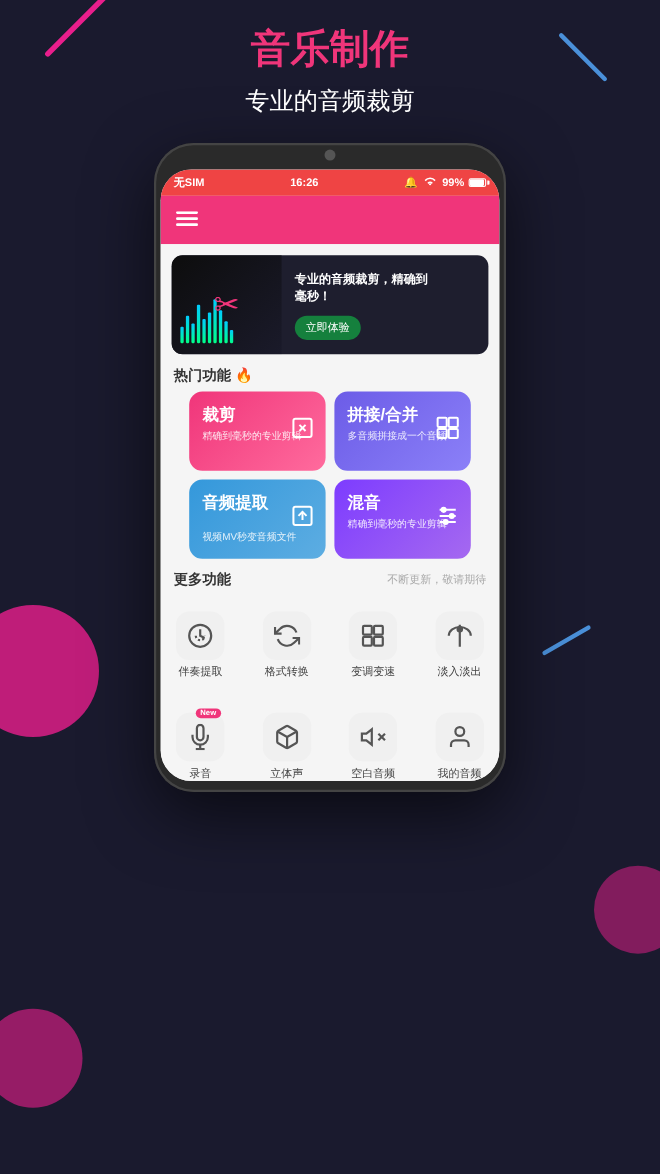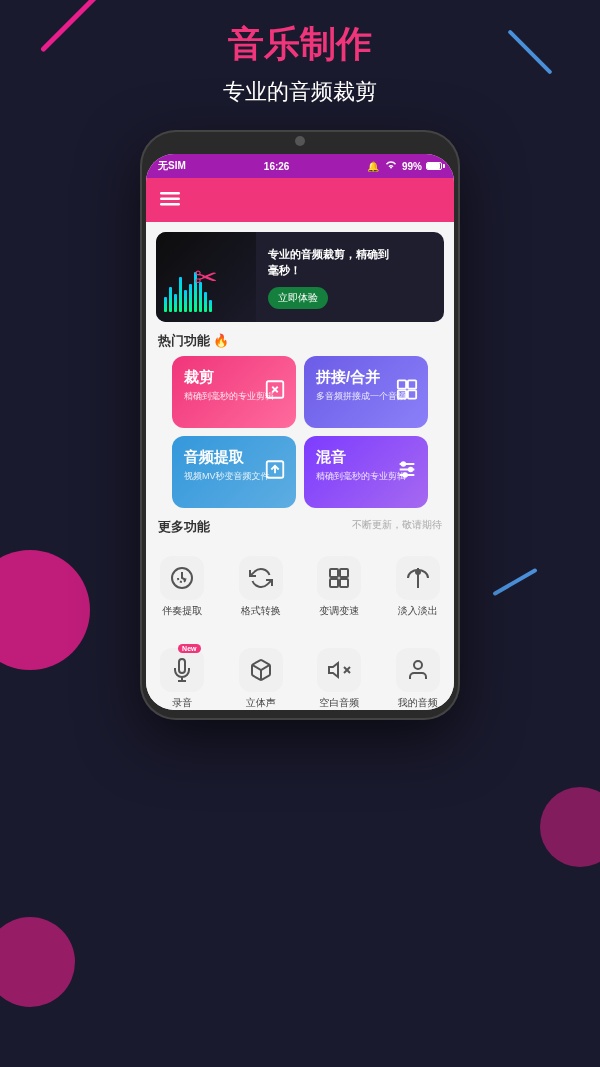--- a/index.html
+++ b/index.html
@@ -112,21 +112,21 @@
       left: 6px;
       right: 6px;
       bottom: 10px;
       background: #f5f5f5;
       border-radius: 28px;
       overflow: hidden;
     }
 
     
     .status-bar {
-      background: #a21caf;
+      background: #ef4444;
       height: 24px;
       display: flex;
       align-items: center;
       justify-content: space-between;
       padding: 0 12px;
       font-size: 10px;
       color: white;
       font-weight: 600;
     }
     .status-right {
@@ -220,20 +220,21 @@
       cursor: pointer;
     }
 
     
     .section-title {
       font-size: 13px;
       font-weight: 700;
       color: #333;
       padding: 10px 12px 6px;
       display: flex;
+      align-items: center;
       gap: 4px;
     }
     .section-right-text {
       margin-left: auto;
       font-size: 10px;
       color: #aaa;
       font-weight: 400;
     }
 
     
@@ -248,21 +249,21 @@
       padding: 12px;
       display: flex;
       flex-direction: column;
       height: 72px;
       cursor: pointer;
       position: relative;
       overflow: hidden;
     }
     .hot-card.pink { background: linear-gradient(135deg, #f0357a, #ff6b9d); }
     .hot-card.purple { background: linear-gradient(135deg, #6c5ce7, #8b80f8); }
-    .hot-card.blue { background: linear-gradient(135deg, #3498db, #5dade2); }
+    .hot-card.blue { background: linear-gradient(135deg, #3498db, #5dade2); gap: 12px; }
     .hot-card.violet { background: linear-gradient(135deg, #7d3cff, #a569f0); }
     .hot-card-name {
       color: white;
       font-size: 15px;
       font-weight: 700;
     }
     .hot-card-desc {
       color: rgba(255,255,255,0.85);
       font-size: 9px;
       margin-top: 3px;

